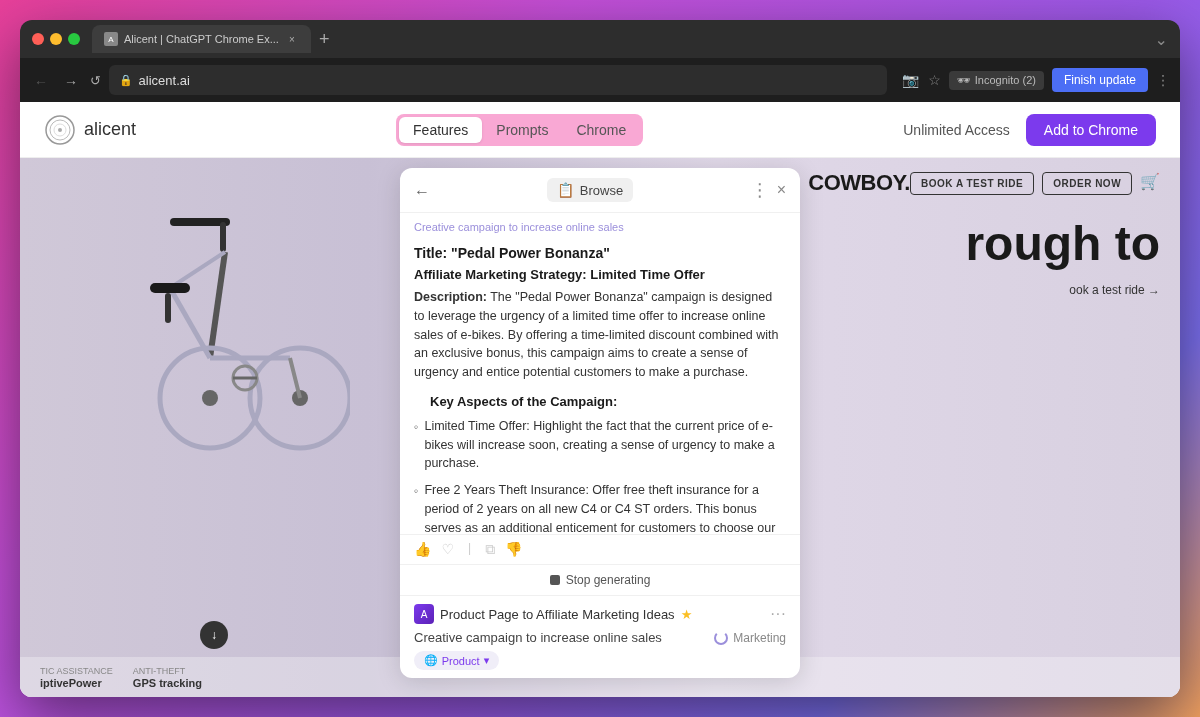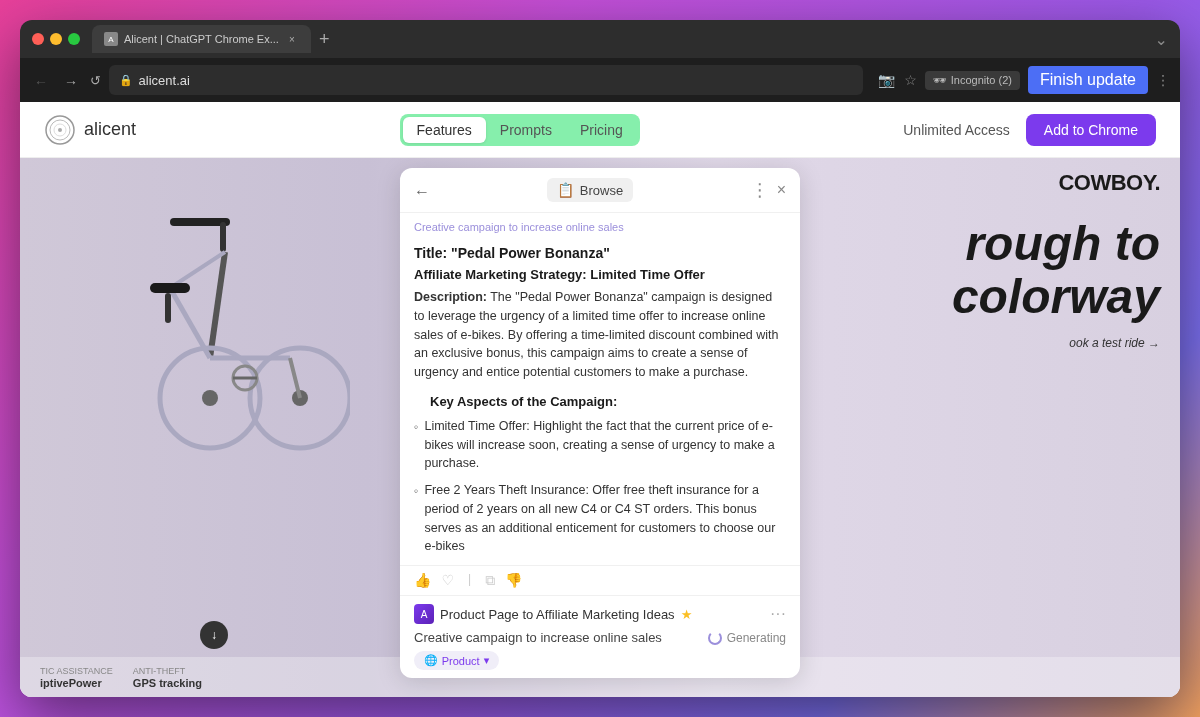--- a/index.html
+++ b/index.html
@@ -148,21 +148,21 @@
       font-size: 11px;
       padding: 3px 8px;
       border-radius: 4px;
       display: flex;
       align-items: center;
       gap: 4px;
     }
     .finish-update-btn {
       background: #4c6ef5;
       color: white;
-      font-size: 16px;
+      font-size: 12px;
       font-weight: 500;
       padding: 5px 12px;
       border-radius: 4px;
       cursor: pointer;
       display: flex;
       align-items: center;
       gap: 4px;
     }
 
     
@@ -194,21 +194,21 @@
     }
     .logo-icon {
       width: 32px;
       height: 32px;
     }
 
     .nav-links {
       display: flex;
       gap: 0;
       margin: 0 auto;
-      background: #86efac;
+      background: #f9a8d4;
       border-radius: 8px;
       padding: 3px;
     }
     .nav-link {
       padding: 5px 14px;
       font-size: 14px;
       cursor: pointer;
       border-radius: 6px;
       color: #555;
     }
@@ -286,21 +286,20 @@
     .cowboy-cart-icon {
       font-size: 16px;
       cursor: pointer;
     }
 
     .cowboy-text-area {
       position: absolute;
       right: 20px;
       top: 60px;
       text-align: right;
-      font-style: italic;
     }
     .cowboy-heading {
       font-size: 48px;
       font-weight: 800;
       color: #1a1a1a;
       line-height: 1.1;
     }
 
     .cowboy-bottom {
       position: absolute;
@@ -624,33 +623,38 @@
           <circle cx="16" cy="16" r="14" stroke="#999" stroke-width="1.5" fill="none"></circle>
           <circle cx="16" cy="16" r="10" stroke="#bbb" stroke-width="1" fill="none"></circle>
           <circle cx="16" cy="16" r="6" stroke="#ddd" stroke-width="1" fill="none"></circle>
           <circle cx="16" cy="16" r="2" fill="#aaa"></circle>
         </svg>
         <span>alicent</span>
       </div>
       <div class="nav-links">
         <div class="nav-link active">Features</div>
         <div class="nav-link">Prompts</div>
-        <div class="nav-link">Pricing</div>
+        <div class="nav-link">Chrome</div>
       </div>
       <div class="nav-right">
         <div class="unlimited-access">Unlimited Access</div>
         <div class="add-to-chrome-btn">Add to Chrome</div>
       </div>
     </div>
 
     <div class="main-area">
 
       <div class="cowboy-bg">
         <div class="cowboy-header">
           <div class="cowboy-logo">COWBOY.</div>
+          <div class="cowboy-nav-btns">
+            <button class="cowboy-btn">BOOK A TEST RIDE</button>
+            <button class="cowboy-btn">ORDER NOW</button>
+            <span class="cowboy-cart-icon">🛒</span>
+          </div>
         </div>
 
         <div class="bike-placeholder">
           <svg viewBox="0 0 300 350" fill="none" xmlns="http://www.w3.org/2000/svg" style="width:100%;height:100%;">
 
             <rect x="120" y="40" width="60" height="8" rx="4" fill="#222"></rect>
             <rect x="170" y="44" width="6" height="30" rx="3" fill="#333"></rect>
 
             <line x1="175" y1="74" x2="160" y2="180" stroke="#555" stroke-width="6"></line>
             <line x1="160" y1="180" x2="240" y2="180" stroke="#aaa8c0" stroke-width="5"></line>
@@ -668,21 +672,20 @@
 
             <line x1="240" y1="180" x2="250" y2="220" stroke="#888" stroke-width="4"></line>
 
             <circle cx="195" cy="200" r="12" stroke="#888" stroke-width="3" fill="none"></circle>
             <line x1="183" y1="200" x2="207" y2="200" stroke="#666" stroke-width="3"></line>
           </svg>
         </div>
 
         <div class="cowboy-text-area">
           <div class="cowboy-heading">rough to</div>
-          <div class="cowboy-heading">colorway</div>
           <div style="margin-top:12px; font-size:12px; color:#333; cursor:pointer;">ook a test ride →</div>
         </div>
 
         <div class="cowboy-bottom">
           <div class="cowboy-feature">
             <span class="feature-label">tic assistance</span>
             <span class="feature-value">iptivePower</span>
           </div>
           <div class="cowboy-feature">
             <span class="feature-label">Anti-theft</span>
@@ -722,35 +725,41 @@
         <div class="chat-actions">
           <div class="chat-action-icons">
             <span class="chat-action-icon">👍</span>
             <span class="chat-action-icon">♡</span>
             <span style="color:#ccc; font-size:12px; margin:0 4px;">|</span>
             <span class="chat-action-icon">⧉</span>
             <span class="chat-action-icon">👎</span>
           </div>
         </div>
 
+        <div class="stop-generating">
+          <button class="stop-btn">
+            <div class="stop-icon"></div>
+            <span>Stop generating</span>
+          </button>
+        </div>
 
         <div class="prompt-section">
           <div class="prompt-header">
             <div class="prompt-title">
               <div class="prompt-icon">A</div>
               <span>Product Page to Affiliate Marketing Ideas</span>
               <span class="prompt-star">★</span>
             </div>
             <span class="prompt-more">···</span>
           </div>
           <div class="prompt-input-row">
             <span class="prompt-input-text">Creative campaign to increase online sales</span>
             <div class="generating-badge">
               <div class="gen-dot"></div>
-              <span>Generating</span>
+              <span>Marketing</span>
             </div>
           </div>
           <div class="website-badge">
             <span>🌐</span>
             <span>Product</span>
             <span>▾</span>
           </div>
         </div>
       </div>
     </div>

